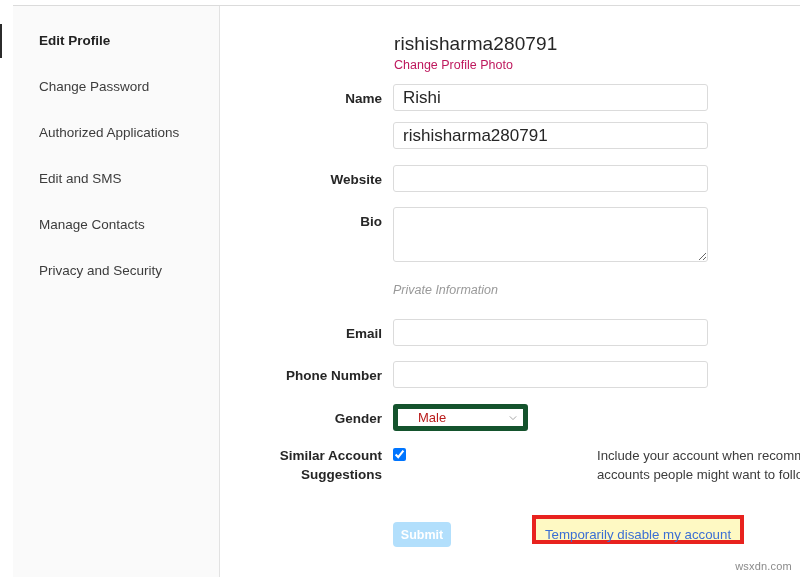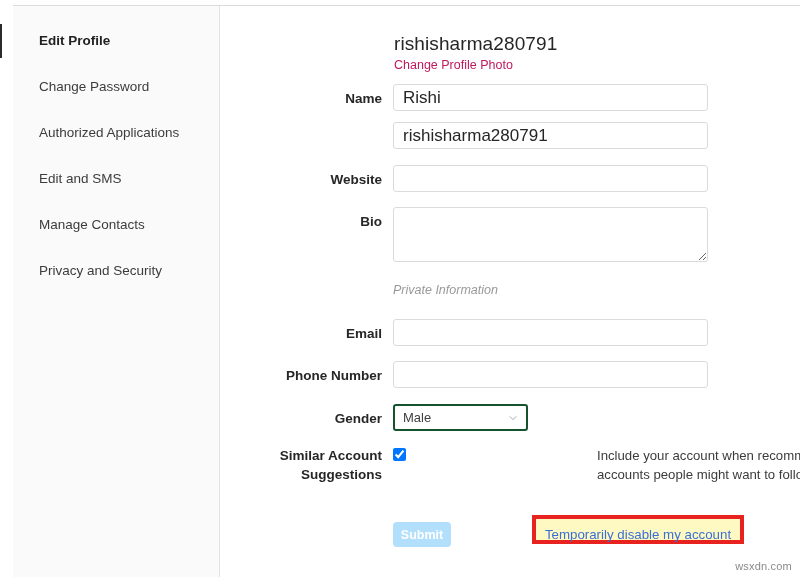--- a/index.html
+++ b/index.html
@@ -168,27 +168,27 @@
     font-size: 13px;
     color: #262626;
     outline: none;
     resize: vertical;
   }
 
   .select-input {
     width: 135px;
     height: 27px;
     box-sizing: border-box;
-    border: 2px solid #14532d;
+    border: 5px solid #14532d;
     border-radius: 3px;
     background: #ffffff;
-    padding: 0 8px;
+    padding: 0 20px;
     font-family: "Liberation Sans", sans-serif;
     font-size: 13px;
-    color: #404040;
+    color: #b91c1c;
     outline: none;
     -webkit-appearance: none;
     -moz-appearance: none;
     appearance: none;
   }
 
   .select-wrap {
     position: relative;
     width: 135px;
     height: 27px;

